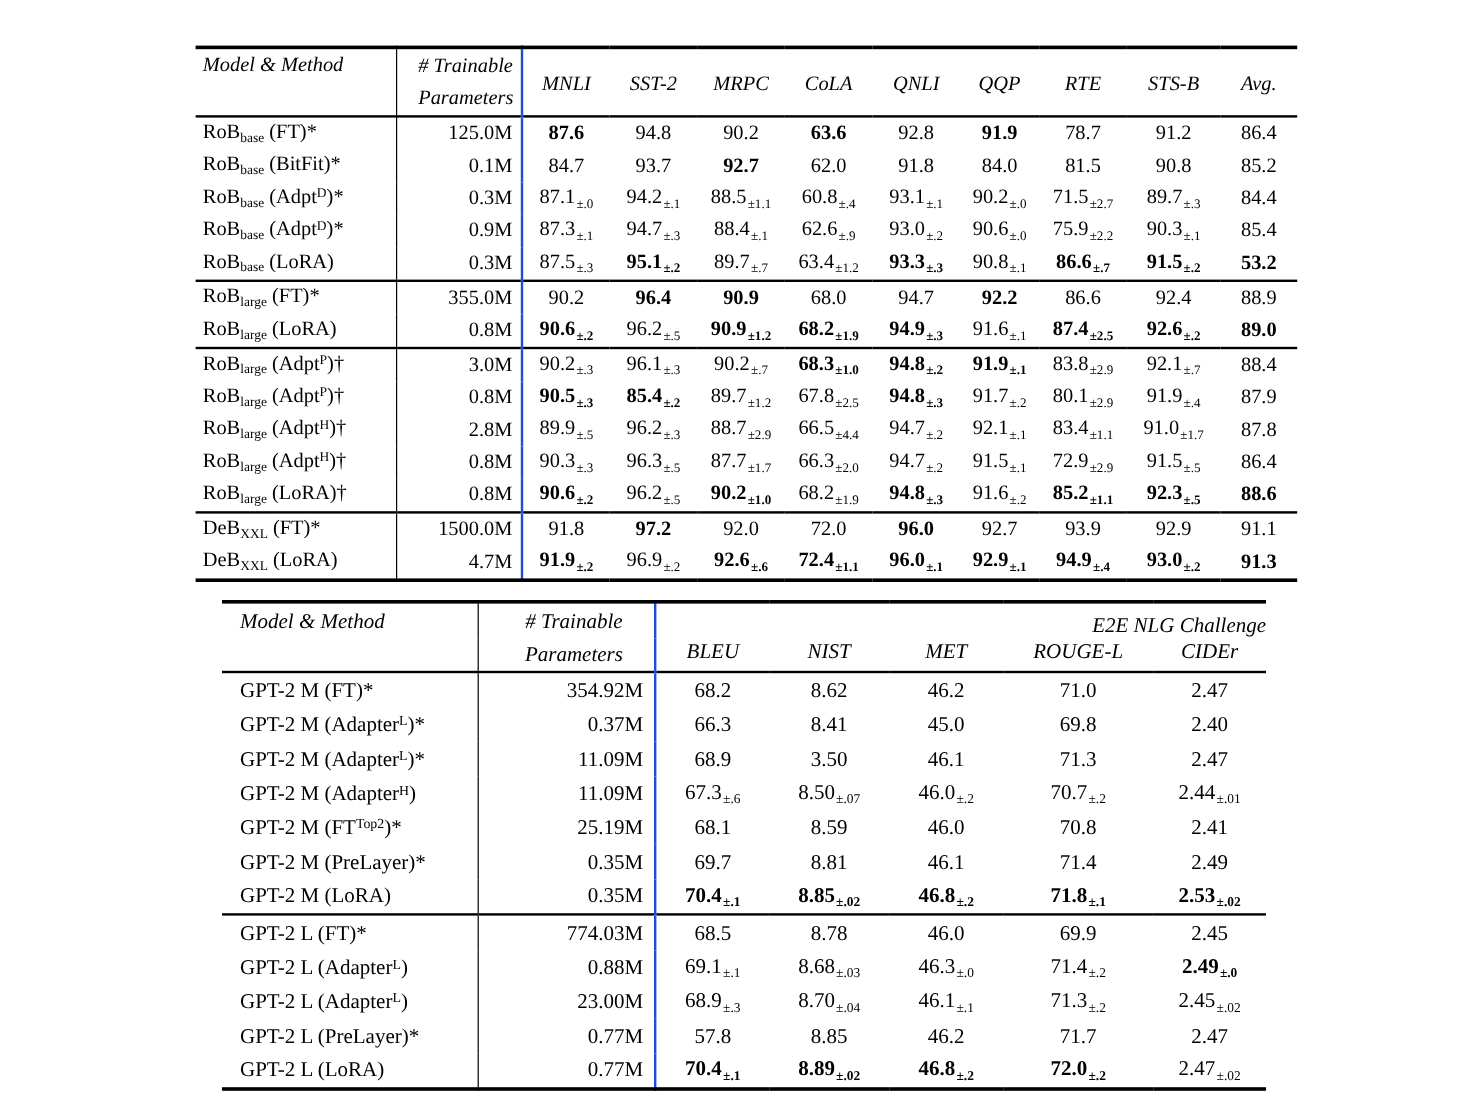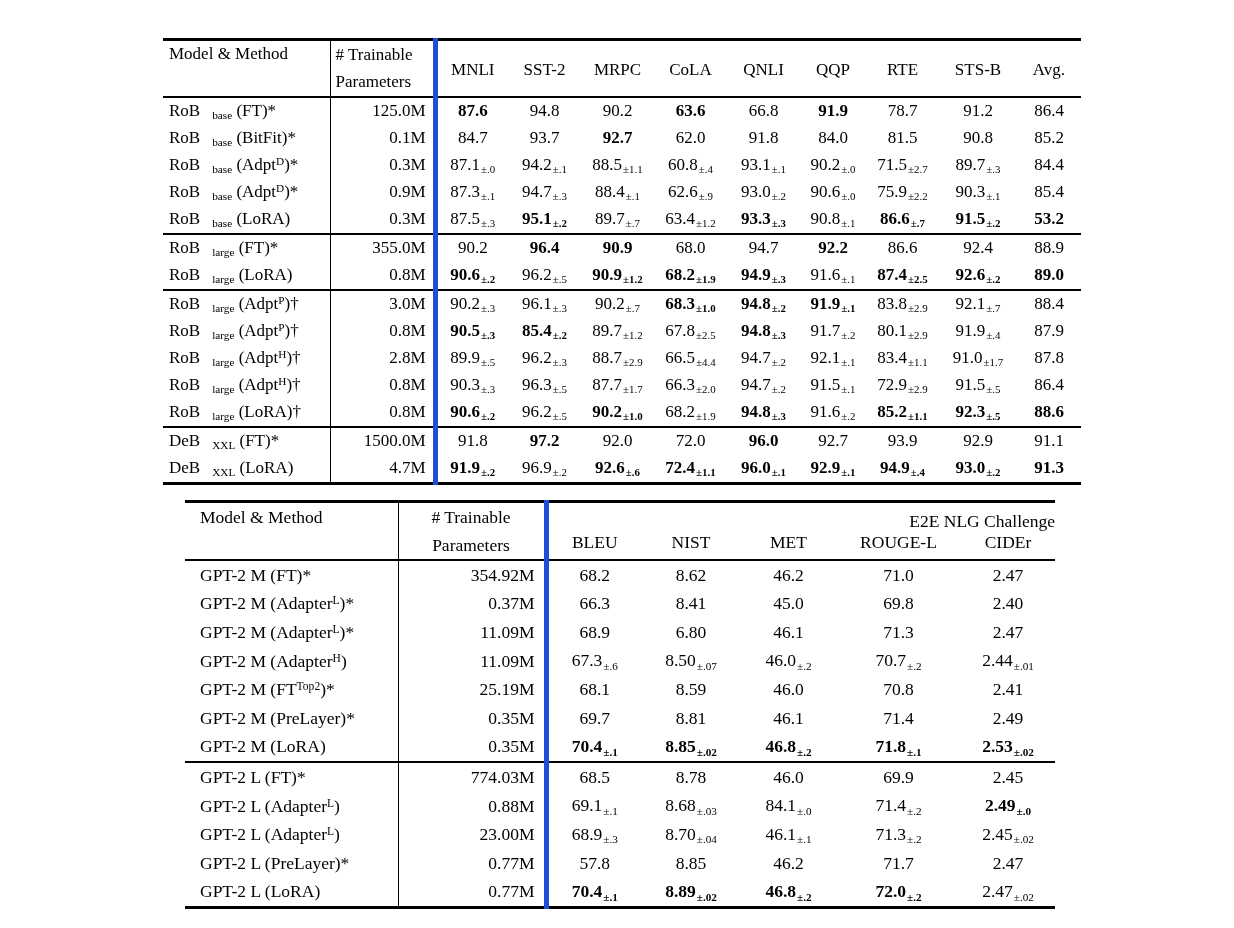--- a/index.html
+++ b/index.html
@@ -15,29 +15,29 @@
 
   table.t {
     border-collapse: collapse;
     table-layout: fixed;
     border-top: 3px solid #000;
     border-bottom: 3px solid #000;
   }
   table.t1 { position: absolute; left: 163px; top: 38px; width: 918px; }
   table.t2 { position: absolute; left: 185px; top: 500px; width: 870px; }
 
-  .t thead { border-bottom: 2px solid #000; }
+  .t thead { border-bottom: 2px solid #000; font-style: italic; }
   .t thead th { font-weight: normal; padding: 0; }
   tbody.sec tr:first-child td { border-top: 2px solid #000; }
 
   .t1 th, .t1 td { font-size: 17px; }
   .t2 th, .t2 td { font-size: 17.5px; }
 
   .t .model  { border-right: 1px solid #000; text-align: left; }
-  .t .params { border-right: 5px solid #1d4ed8; text-align: right; }
+  .t .params { border-right: 2px solid #1d4ed8; text-align: right; padding-left: 13px; }
   .t td.metric { text-align: center; }
 
   
   .t1 thead tr { height: 57px; }
   .t1 th.model { vertical-align: top; padding: 3px 0 0 6px; }
   .t1 th.params { vertical-align: top; text-align: left; }
   .t1 th.params div { line-height: 27px; padding-left: 5px; white-space: nowrap; }
   .t1 th.metric { vertical-align: bottom; text-align: center; padding-bottom: 16px; }
 
   
@@ -54,21 +54,21 @@
   .t2 th.e2e { text-align: right; vertical-align: bottom; padding-left: 43px; }
   .t2 th.metric { text-align: center; vertical-align: top; margin-top: 39px; }
 
   
   .t2 tbody td { height: 28.6px; padding: 0; white-space: nowrap; }
   .t2 td.model { padding-left: 15px; }
   .t2 td.params { padding-right: 9px; }
 
   td.b { font-weight: bold; }
   .pm   { font-size: 0.64em; vertical-align: -0.33em; margin-left: 1px; }
-  .msub { font-size: 0.66em; vertical-align: -0.28em; margin-left: 12px; }
+  .msub { font-size: 0.66em; vertical-align: -0.28em; }
   .msup { font-size: 0.66em; vertical-align: 0.42em; }
 </style>
 </head>
 <body>
 
 <div class="page">
 
   <table class="t t1" id="table1">
     <colgroup>
       <col style="width:167px">
@@ -102,21 +102,21 @@
       </tr>
     </thead>
   <tbody>
         <tr>
           <td class="model"><span class="mname">RoB</span><span class="msub">base</span><span class="mpre"> (FT)*</span></td>
           <td class="params">125.0M</td>
           <td class="metric b"><span class="val">87.6</span></td>
           <td class="metric"><span class="val">94.8</span></td>
           <td class="metric"><span class="val">90.2</span></td>
           <td class="metric b"><span class="val">63.6</span></td>
-          <td class="metric"><span class="val">66.8</span></td>
+          <td class="metric"><span class="val">92.8</span></td>
           <td class="metric b"><span class="val">91.9</span></td>
           <td class="metric"><span class="val">78.7</span></td>
           <td class="metric"><span class="val">91.2</span></td>
           <td class="metric"><span class="val">86.4</span></td>
         </tr>
         <tr>
           <td class="model"><span class="mname">RoB</span><span class="msub">base</span><span class="mpre"> (BitFit)*</span></td>
           <td class="params">0.1M</td>
           <td class="metric"><span class="val">84.7</span></td>
           <td class="metric"><span class="val">93.7</span></td>
@@ -336,21 +336,21 @@
           <td class="metric"><span class="val">66.3</span></td>
           <td class="metric"><span class="val">8.41</span></td>
           <td class="metric"><span class="val">45.0</span></td>
           <td class="metric"><span class="val">69.8</span></td>
           <td class="metric"><span class="val">2.40</span></td>
         </tr>
         <tr>
           <td class="model"><span class="mname">GPT-2 M</span><span class="mpre"> (Adapter</span><span class="msup">L</span><span class="mpost">)*</span></td>
           <td class="params">11.09M</td>
           <td class="metric"><span class="val">68.9</span></td>
-          <td class="metric"><span class="val">6.80</span></td>
+          <td class="metric"><span class="val">3.50</span></td>
           <td class="metric"><span class="val">46.1</span></td>
           <td class="metric"><span class="val">71.3</span></td>
           <td class="metric"><span class="val">2.47</span></td>
         </tr>
         <tr>
           <td class="model"><span class="mname">GPT-2 M</span><span class="mpre"> (Adapter</span><span class="msup">H</span><span class="mpost">)</span></td>
           <td class="params">11.09M</td>
           <td class="metric"><span class="val">67.3</span><span class="pm">±.6</span></td>
           <td class="metric"><span class="val">8.50</span><span class="pm">±.07</span></td>
           <td class="metric"><span class="val">46.0</span><span class="pm">±.2</span></td>
@@ -393,21 +393,21 @@
           <td class="metric"><span class="val">8.78</span></td>
           <td class="metric"><span class="val">46.0</span></td>
           <td class="metric"><span class="val">69.9</span></td>
           <td class="metric"><span class="val">2.45</span></td>
         </tr>
         <tr>
           <td class="model"><span class="mname">GPT-2 L</span><span class="mpre"> (Adapter</span><span class="msup">L</span><span class="mpost">)</span></td>
           <td class="params">0.88M</td>
           <td class="metric"><span class="val">69.1</span><span class="pm">±.1</span></td>
           <td class="metric"><span class="val">8.68</span><span class="pm">±.03</span></td>
-          <td class="metric"><span class="val">84.1</span><span class="pm">±.0</span></td>
+          <td class="metric"><span class="val">46.3</span><span class="pm">±.0</span></td>
           <td class="metric"><span class="val">71.4</span><span class="pm">±.2</span></td>
           <td class="metric b"><span class="val">2.49</span><span class="pm">±.0</span></td>
         </tr>
         <tr>
           <td class="model"><span class="mname">GPT-2 L</span><span class="mpre"> (Adapter</span><span class="msup">L</span><span class="mpost">)</span></td>
           <td class="params">23.00M</td>
           <td class="metric"><span class="val">68.9</span><span class="pm">±.3</span></td>
           <td class="metric"><span class="val">8.70</span><span class="pm">±.04</span></td>
           <td class="metric"><span class="val">46.1</span><span class="pm">±.1</span></td>
           <td class="metric"><span class="val">71.3</span><span class="pm">±.2</span></td>

